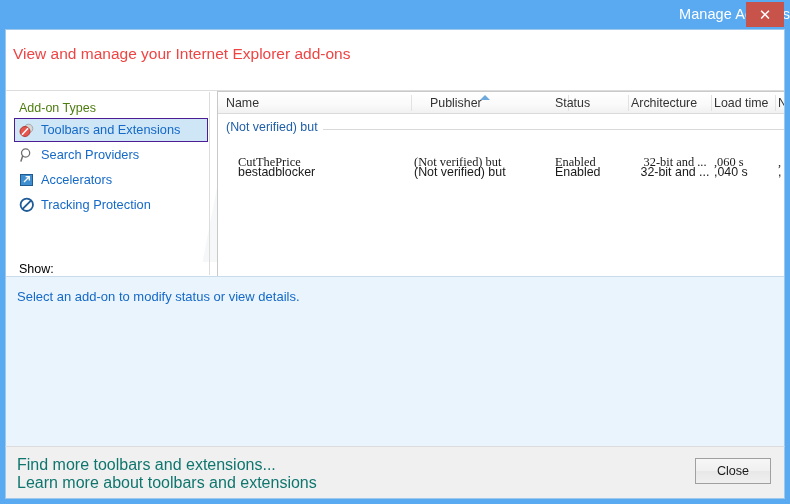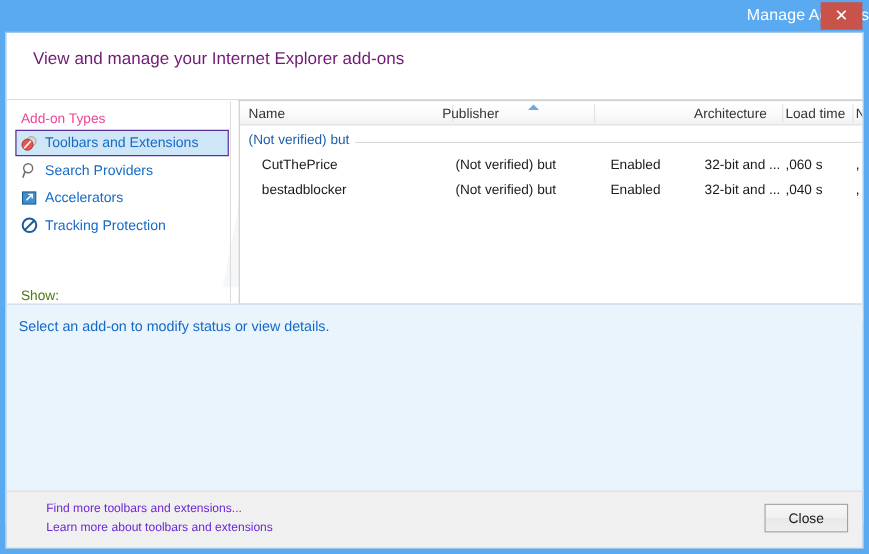--- a/index.html
+++ b/index.html
@@ -93,43 +93,43 @@
   
   #banner {
     position: absolute;
     left: 0; top: 0;
     width: 778px; height: 61px;
     background: #ffffff;
     border-bottom: 1px solid #dcdcdc;
   }
   #banner-text {
     position: absolute;
-    left: 24px; top: 15px;
+    left: 7px; top: 15px;
     font-size: 15.5px;
-    color: #701a75;
+    color: #ef4444;
   }
 
   
   #left-panel {
     position: absolute;
     left: 0; top: 62px;
     width: 203px; height: 383px;
     background: transparent;
   }
   #left-sep {
     position: absolute;
     left: 203px; top: 62px;
     width: 1px; height: 183px;
     background: #dcdcdc;
   }
   #addon-types-label {
     position: absolute;
     left: 13px; top: 9px;
     font-size: 12.5px;
-    color: #ec4899;
+    color: #4d7c0f;
   }
   .side-item {
     position: absolute;
     left: 8px;
     width: 194px; height: 24px;
     cursor: pointer;
   }
   .side-item .lbl {
     position: absolute;
     left: 27px; top: 0;
@@ -153,21 +153,21 @@
   #si-0 { top: 26px; }
   #si-1 { top: 51px; }
   #si-2 { top: 76px; }
   #si-3 { top: 101px; }
 
   
   #show-label {
     position: absolute;
     left: 13px; top: 170px;
     font-size: 12.5px;
-    color: #4d7c0f;
+    color: #000000;
   }
   #show-select {
     position: absolute;
     left: 9px; top: 187px;
     width: 194px; height: 22px;
     background: linear-gradient(to bottom, #fdfdfd 0%, #f3f3f3 50%, #ebebeb 51%, #f4f4f4 100%);
     border: 1px solid #b4b4b4;
     cursor: pointer;
   }
   #show-select .val {
@@ -259,21 +259,21 @@
 
   
   .c-name  { left: 20px;  width: 175px; }
   .c-pub   { left: 196px; width: 135px; }
   .c-stat  { left: 337px; width: 70px;  }
   .c-arch  { left: 413px; width: 88px; text-align: center;  }
   .c-load  { left: 496px; width: 62px;  }
   .c-nav   { left: 560px; width: 20px;  }
 
   .h-name  { left: 8px;   width: 186px; }
-  .h-pub   { left: 184px; width: 139px; }
+  .h-pub   { left: 212px; width: 139px; }
   .h-stat  { left: 337px; width: 74px;  }
   .h-arch  { left: 413px; width: 81px;  }
   .h-load  { left: 496px; width: 62px;  }
   .h-nav   { left: 560px; width: 20px;  }
 
   
   #hscroll {
     position: absolute;
     left: 211px; top: 246px;
     width: 567px; height: 18px;
@@ -328,25 +328,24 @@
     position: absolute;
     left: 5px; top: 446px;
     width: 780px; height: 53px;
     background: #f0f0f0;
     border: 1px solid #9fc9ec;
     border-top: 1px solid #dcdcdc;
   }
   .flink {
     position: absolute;
     left: 11px;
-    font-size: 11px;
-    color: #6d28d9;
-    cursor: pointer;
-    white-space: nowrap;
-    margin-left: 25px;
+    font-size: 16px;
+    color: #0f766e;
+    cursor: pointer;
+    white-space: nowrap;
   }
   #flink-0 { top: 9px; }
   #flink-1 { top: 27px; }
   #close-btn {
     position: absolute;
     right: 13px; top: 11px;
     width: 76px; height: 26px;
     background: linear-gradient(to bottom, #f6f6f6 0%, #f0f0f0 50%, #e8e8e8 51%, #efefef 100%);
     border: 1px solid #a0a0a0;
     font-size: 12.6px;
@@ -444,39 +443,42 @@
     </div>
 
     <div id="table-area">
 
       <div id="thead">
         <div class="th h-name">
           <span>Name</span><span class="divider"></span>
         </div>
         <div class="th h-pub">
           <span>Publisher</span><span class="divider"></span>
+        </div>
+        <div class="th h-stat">
+          <span>Status</span><span class="divider"></span>
         </div>
         <div class="th h-arch">
           <span>Architecture</span><span class="divider"></span>
         </div>
         <div class="th h-load">
           <span>Load time</span><span class="divider"></span>
         </div>
         <div class="th h-nav">
           <span>N</span>
         </div>
         <div id="sort-arrow"></div>
       </div>
 
       <div class="group-row" style="top:25px;">
         <div class="gline"></div>
         <div class="gtext">(Not verified) but</div>
       </div>
 
-      <div class="row" style="top:48px;">
+      <div class="row" style="top:60px;font-family:Liberation Serif, serif;">
         <div class="cell c-name">CutThePrice</div>
         <div class="cell c-pub">(Not verified) but</div>
         <div class="cell c-stat">Enabled</div>
         <div class="cell c-arch">32-bit and ...</div>
         <div class="cell c-load">,060 s</div>
         <div class="cell c-nav">,</div>
       </div>
 
       <div class="row" style="top:70px;">
         <div class="cell c-name">bestadblocker</div>

